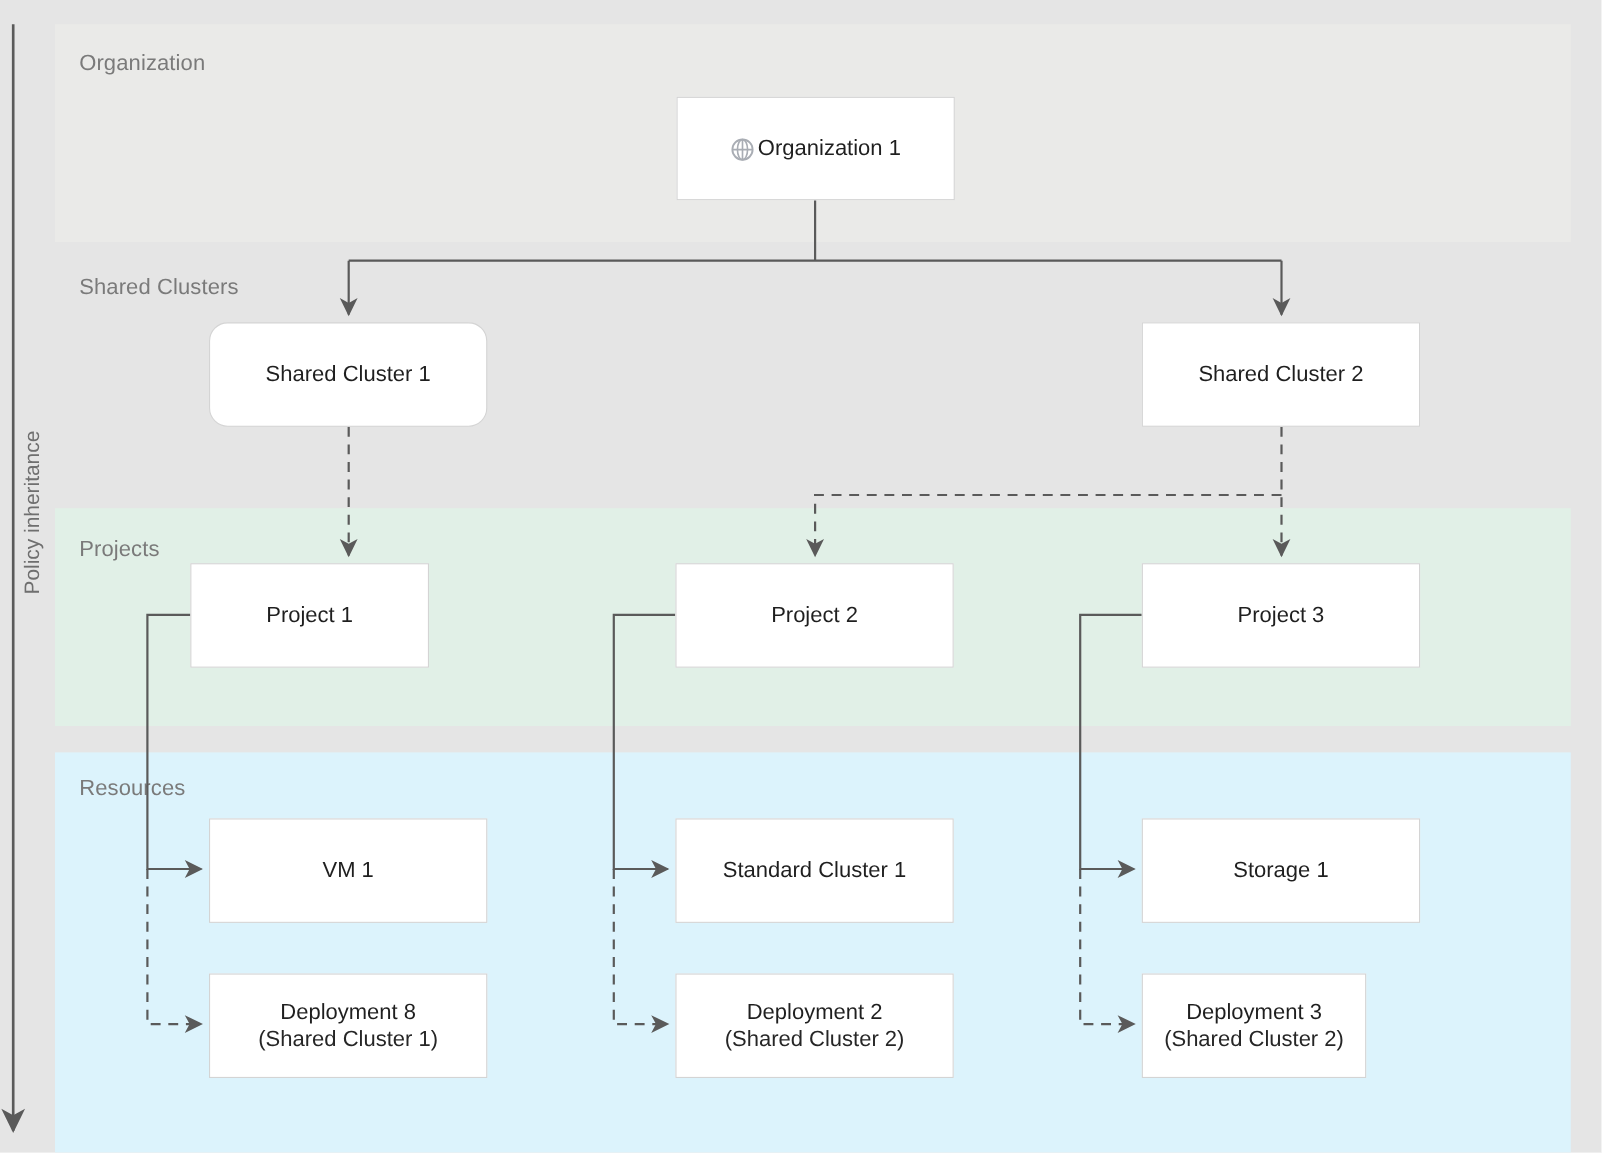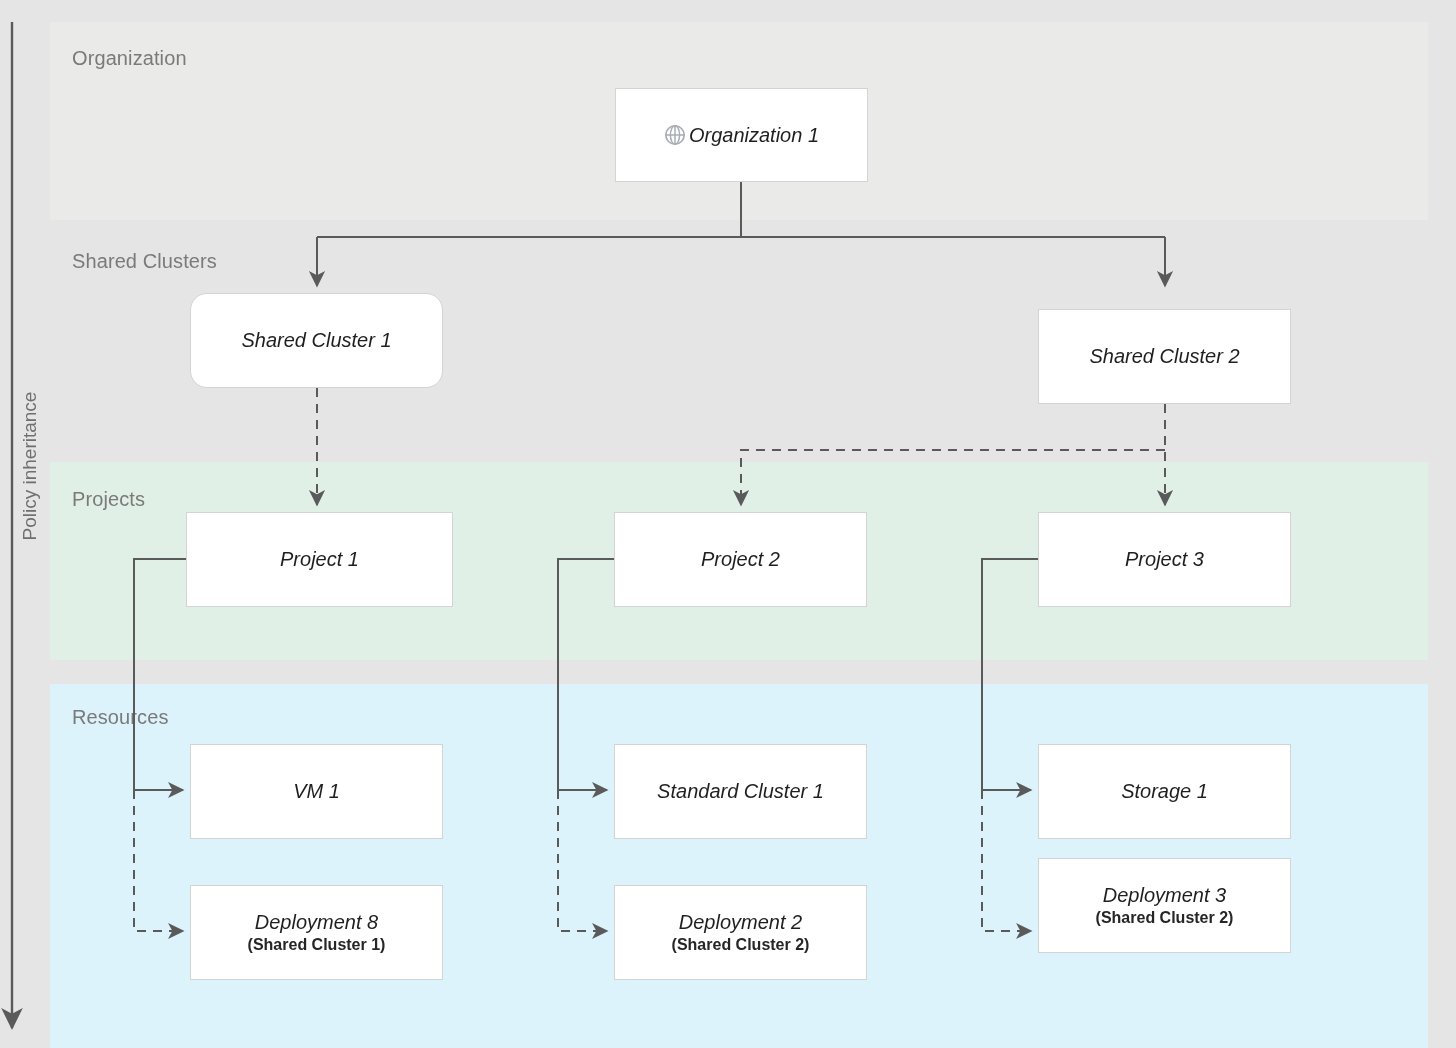--- a/index.html
+++ b/index.html
@@ -44,31 +44,29 @@
     box-sizing: border-box;
     display: flex;
     flex-direction: column;
     align-items: center;
     justify-content: center;
     color: #1f1f1f;
     font-size: 20px;
   }
   .node .title {
     display: flex;
-    align-items: center;
+    align-items: flex-end;
     gap: 3px;
     line-height: 1.15;
-    font-style: italic;
   }
   .node .subtitle {
-    font-size: 16px;
+    font-size: 20px;
     color: #262626;
     line-height: 1.2;
     margin-top: 1px;
-    font-weight: bold;
   }
   .globe-icon {
     display: inline-block;
     width: 22px;
     height: 22px;
     flex: 0 0 22px;
   }
 
   
   #wires {
@@ -157,27 +155,27 @@
       <span>Organization 1</span>
     </div>
   </div>
 
   <div class="node" style="left:190px; top:293px; width:253px; height:95px;border-radius:17px;">
     <div class="title">
         <span>Shared Cluster 1</span>
       </div>
   </div>
 
-  <div class="node" style="left:1038px; top:293px; width:253px; height:95px;margin-top:16px;">
+  <div class="node" style="left:1038px; top:293px; width:253px; height:95px;">
     <div class="title">
         <span>Shared Cluster 2</span>
       </div>
   </div>
 
-  <div class="node" style="left:186px; top:512px; width:267px; height:95px;">
+  <div class="node" style="left:173px; top:512px; width:217px; height:95px;">
     <div class="title">
         <span>Project 1</span>
       </div>
   </div>
 
   <div class="node" style="left:614px; top:512px; width:253px; height:95px;">
     <div class="title">
         <span>Project 2</span>
       </div>
   </div>
@@ -213,21 +211,21 @@
     <div class="subtitle">(Shared Cluster 1)</div>
   </div>
 
   <div class="node" style="left:614px; top:885px; width:253px; height:95px;">
     <div class="title">
         <span>Deployment 2</span>
       </div>
     <div class="subtitle">(Shared Cluster 2)</div>
   </div>
 
-  <div class="node" style="left:1038px; top:858px; width:253px; height:95px;">
+  <div class="node" style="left:1038px; top:885px; width:204px; height:95px;">
     <div class="title">
         <span>Deployment 3</span>
       </div>
     <div class="subtitle">(Shared Cluster 2)</div>
   </div>
 
   <div id="policy-axis">
     <svg viewBox="0 0 46 1048" width="46" height="1048" xmlns="http://www.w3.org/2000/svg">
       <defs>
         <marker id="axis-arrow" viewBox="0 0 12 12" refX="10.5" refY="6" markerWidth="10" markerHeight="10" orient="auto-start-reverse">

